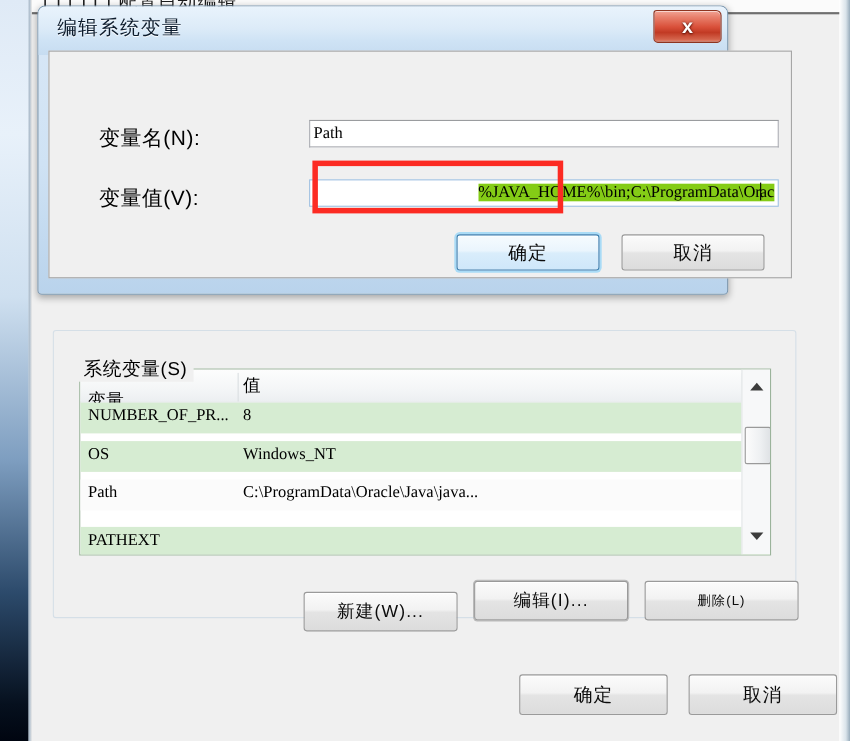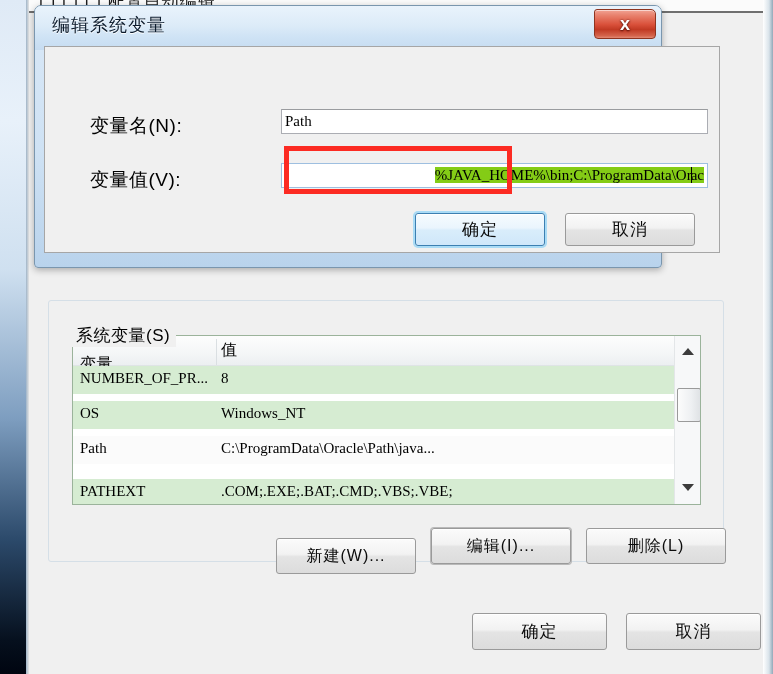--- a/index.html
+++ b/index.html
@@ -324,21 +324,21 @@
     left: 2px; top: 52px;
     width: 22px; height: 32px;
     border-radius: 2px;
     background: linear-gradient(to right, #fcfcfc, #eef0f2 60%, #dfe2e5);
     border: 1px solid #9a9a9a;
   }
 
   
   #new-button    { left: 247px; top: 538px; width: 140px; height: 36px; font-size: 16px; }
   #edit2-button  { left: 402px; top: 528px; width: 140px; height: 36px; font-size: 16px; }
-  #delete-button { left: 557px; top: 528px; width: 140px; height: 36px; font-size: 16px; }
+  #delete-button { left: 557px; top: 528px; width: 140px; height: 36px; font-size: 12px; }
   #edit2-button { box-shadow: 0 0 0 1px #b9b9b9, inset 0 1px 0 #ffffff; text-align: right; }
 
   
   #parent-ok-button     { left: 443px; top: 613px; width: 135px; height: 37px; font-size: 17px; }
   #parent-cancel-button { left: 597px; top: 613px; width: 135px; height: 37px; font-size: 17px; }
 </style>
 </head>
 <body>
 
 <div id="desktop-strip"></div>
@@ -393,25 +393,24 @@
     <div class="list-row" style="top:30px;">
       <span class="cell-name">NUMBER_OF_PR...</span>
       <span class="cell-value">8</span>
     </div>
     <div class="list-row" style="top:65px;text-align:center;">
       <span class="cell-name">OS</span>
       <span class="cell-value">Windows_NT</span>
     </div>
     <div class="list-row selected-row" style="top:100px;">
       <span class="cell-name">Path</span>
-      <span class="cell-value">C:\ProgramData\Oracle\Path\java...</span>
+      <span class="cell-value">C:\ProgramData\Oracle\Java\java...</span>
     </div>
     <div class="list-row" style="top:143px;">
       <span class="cell-name">PATHEXT</span>
-      <span class="cell-value">.COM;.EXE;.BAT;.CMD;.VBS;.VBE;</span>
     </div>
 
     <div id="list-scrollbar">
       <div class="sb-arrow" id="sb-arrow-up">
         <div class="sb-tri sb-tri-up"></div>
       </div>
       <div id="sb-thumb"></div>
       <div class="sb-arrow" id="sb-arrow-down">
         <div class="sb-tri sb-tri-down"></div>
       </div>

